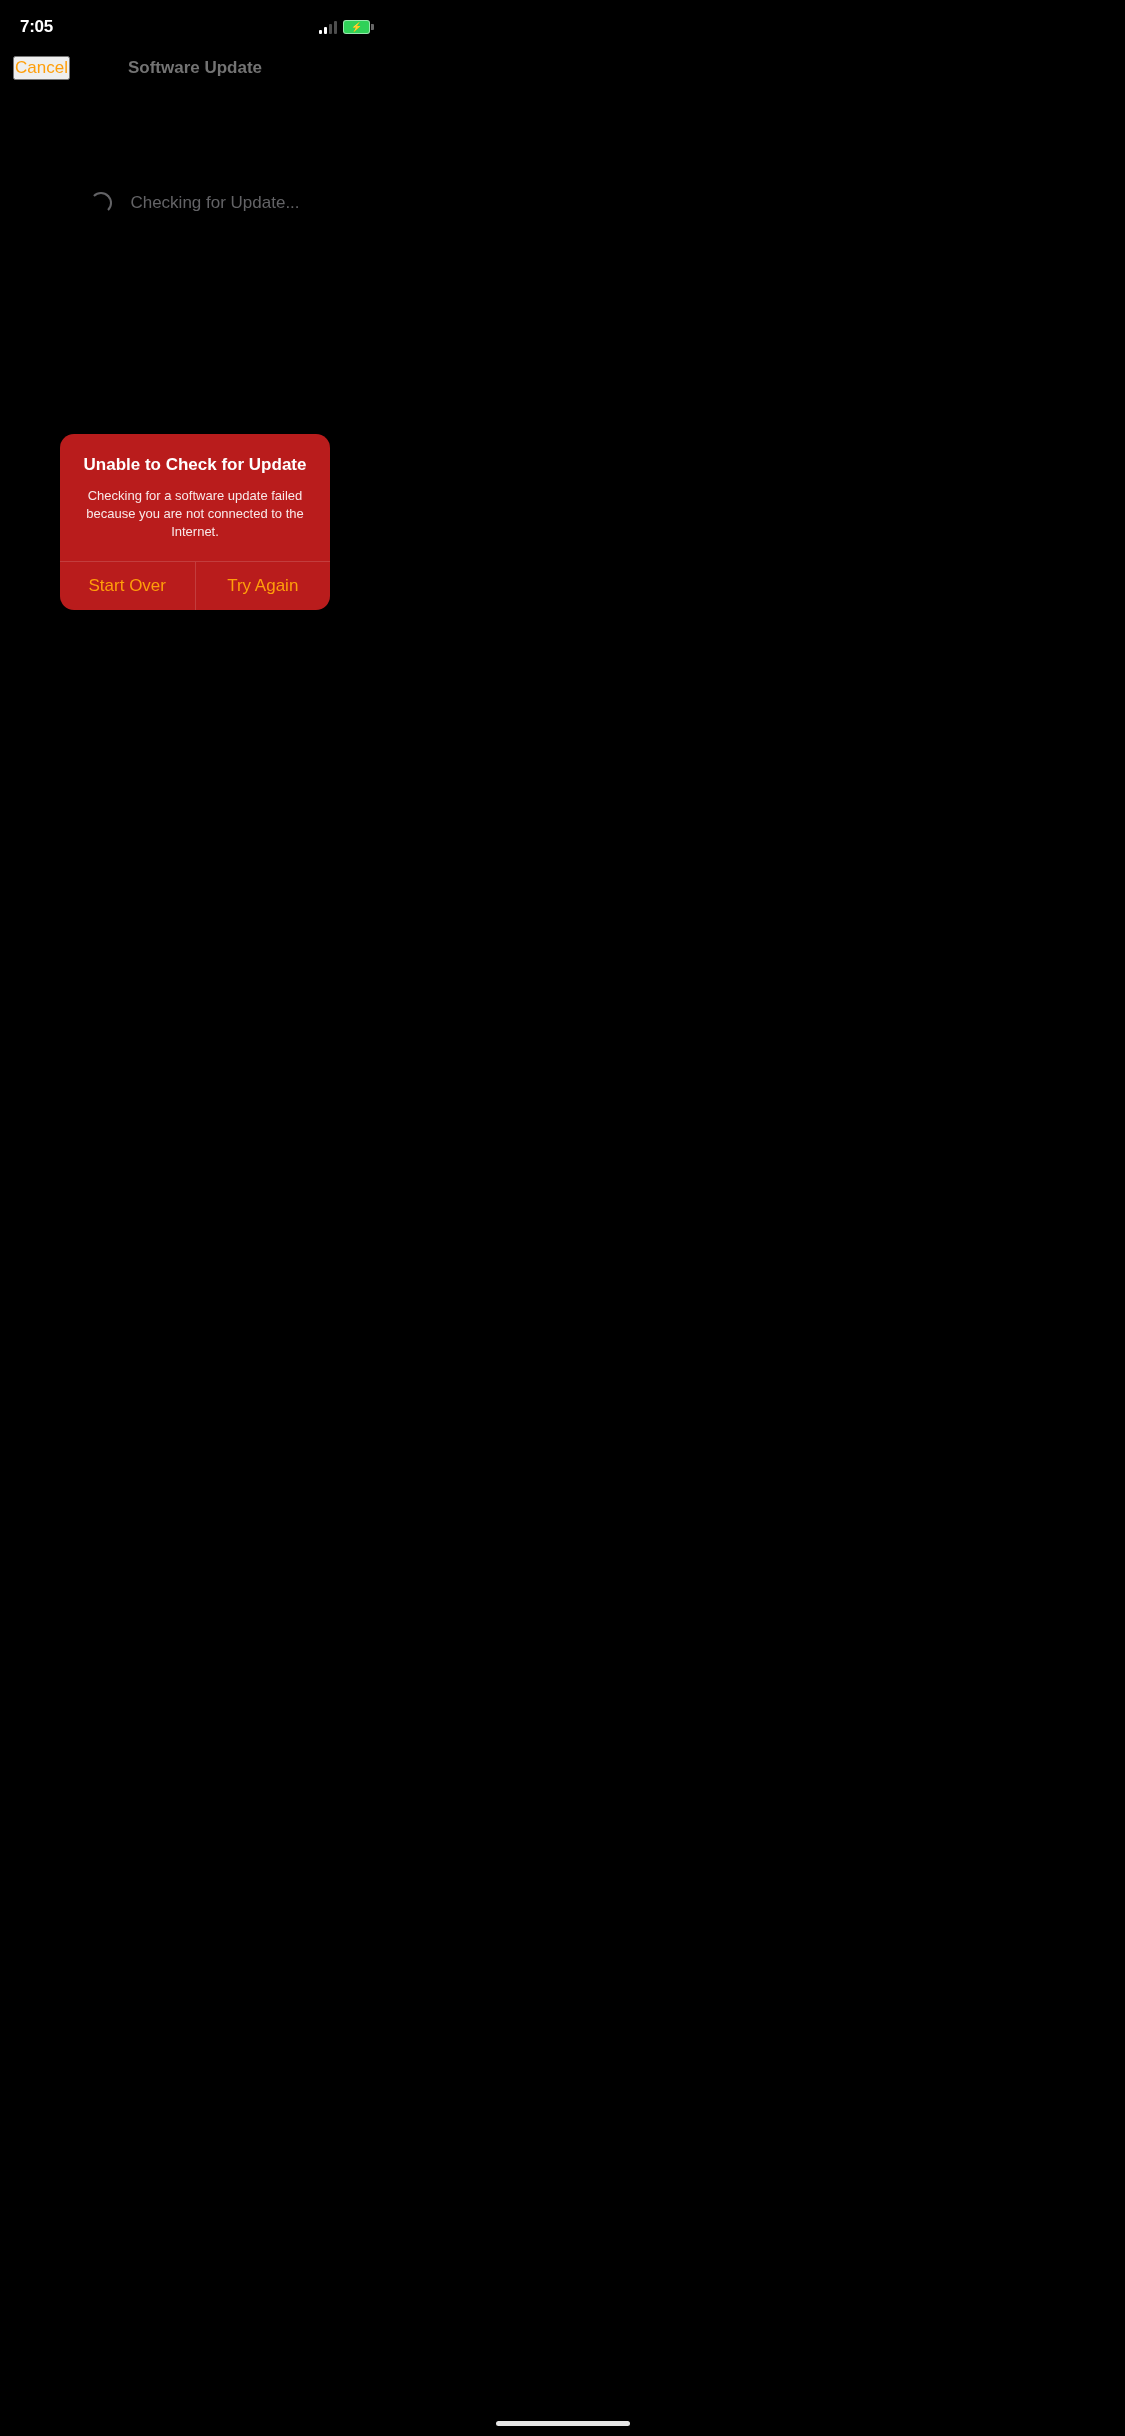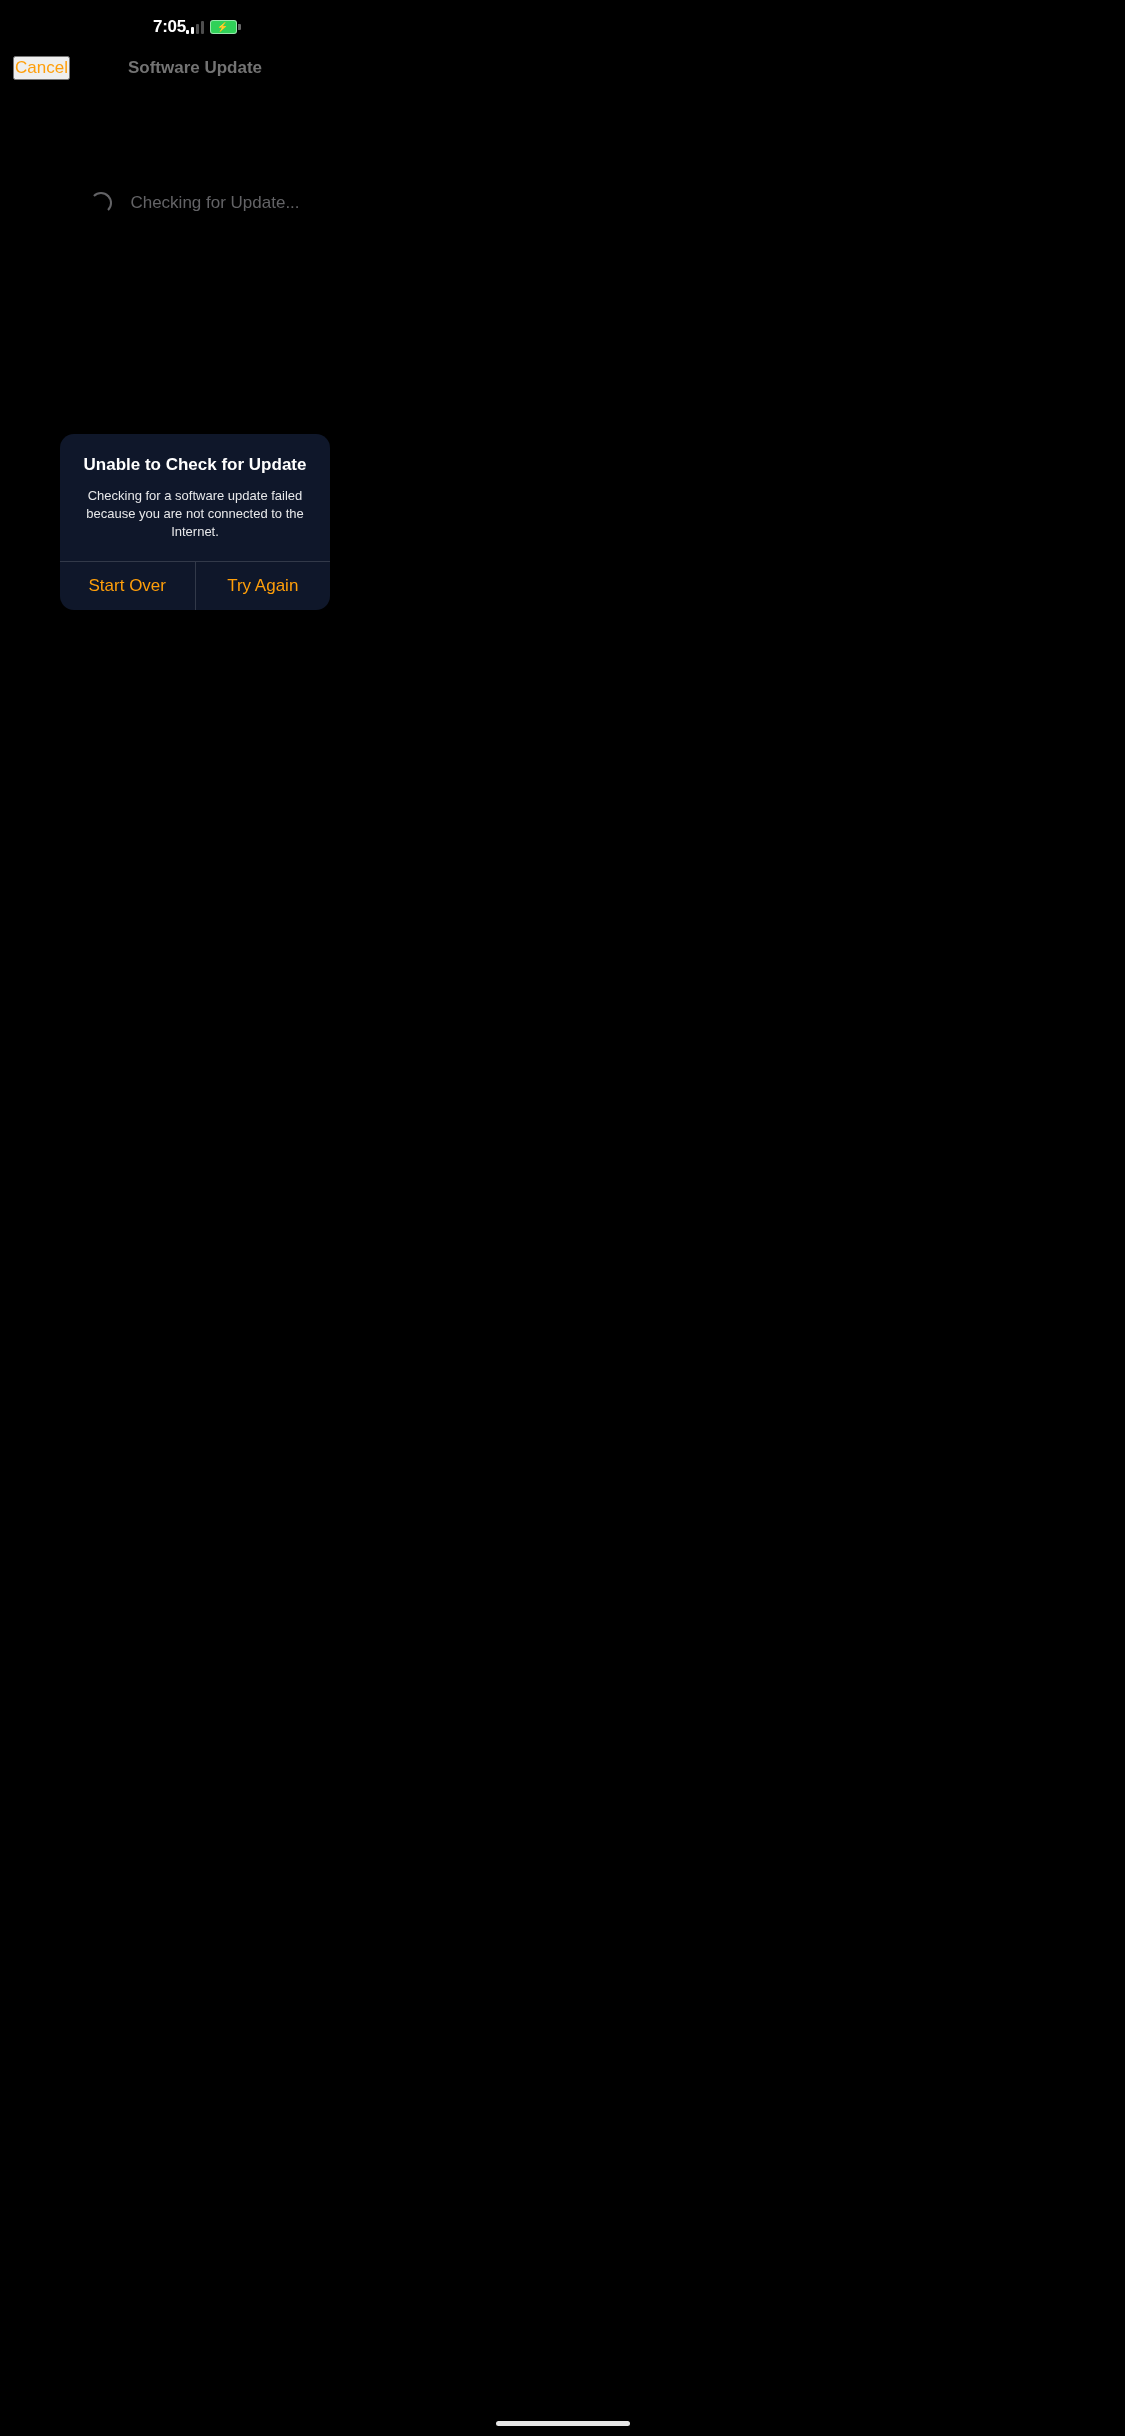--- a/index.html
+++ b/index.html
@@ -11,21 +11,21 @@
       min-height: 844px;
       font-family: -apple-system, 'SF Pro Display', 'Helvetica Neue', sans-serif;
       color: #fff;
       position: relative;
       overflow: hidden;
     }
 
     
     .status-bar {
       display: flex;
-      justify-content: center;
+      justify-content: space-between;
       align-items: center;
       padding: 14px 20px 10px 20px;
       height: 50px;
     }
 
     .status-time {
       font-size: 17px;
       font-weight: 600;
       color: #fff;
       letter-spacing: -0.3px;
@@ -160,21 +160,21 @@
       position: absolute;
       top: 0; left: 0; right: 0; bottom: 0;
       display: flex;
       align-items: center;
       justify-content: center;
       padding-top: 200px;
     }
 
     .alert-box {
       width: 270px;
-      background: #0f172a;
+      background: #b91c1c;
       border-radius: 14px;
       overflow: hidden;
     }
 
     .alert-content {
       padding: 20px 16px 20px;
       text-align: center;
     }
 
     .alert-title {

